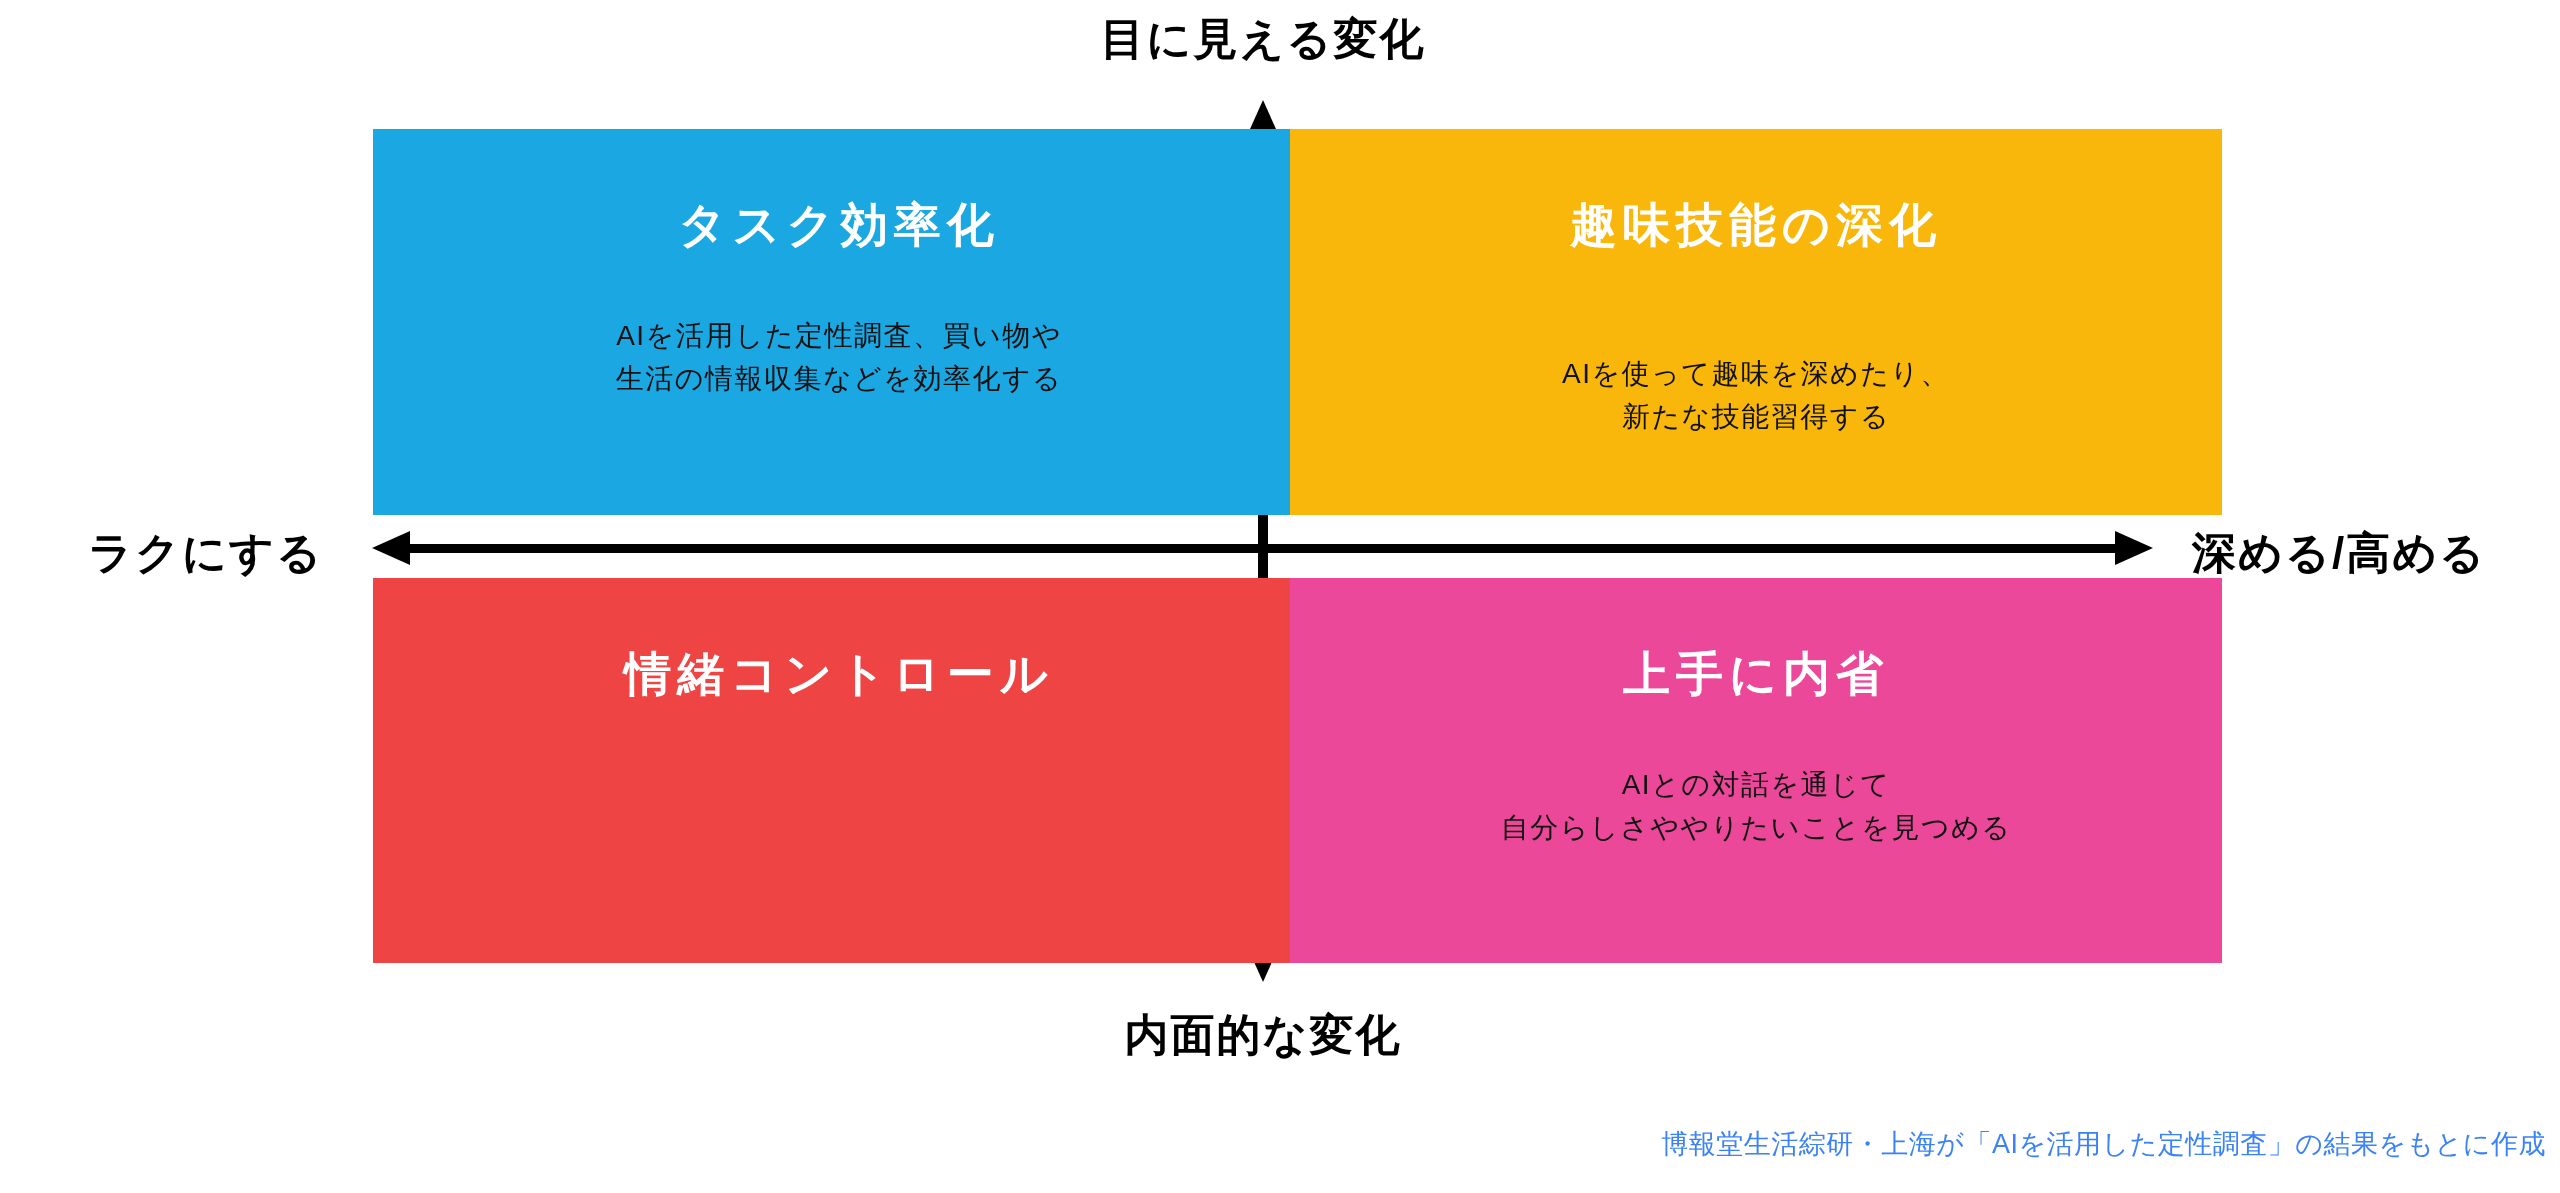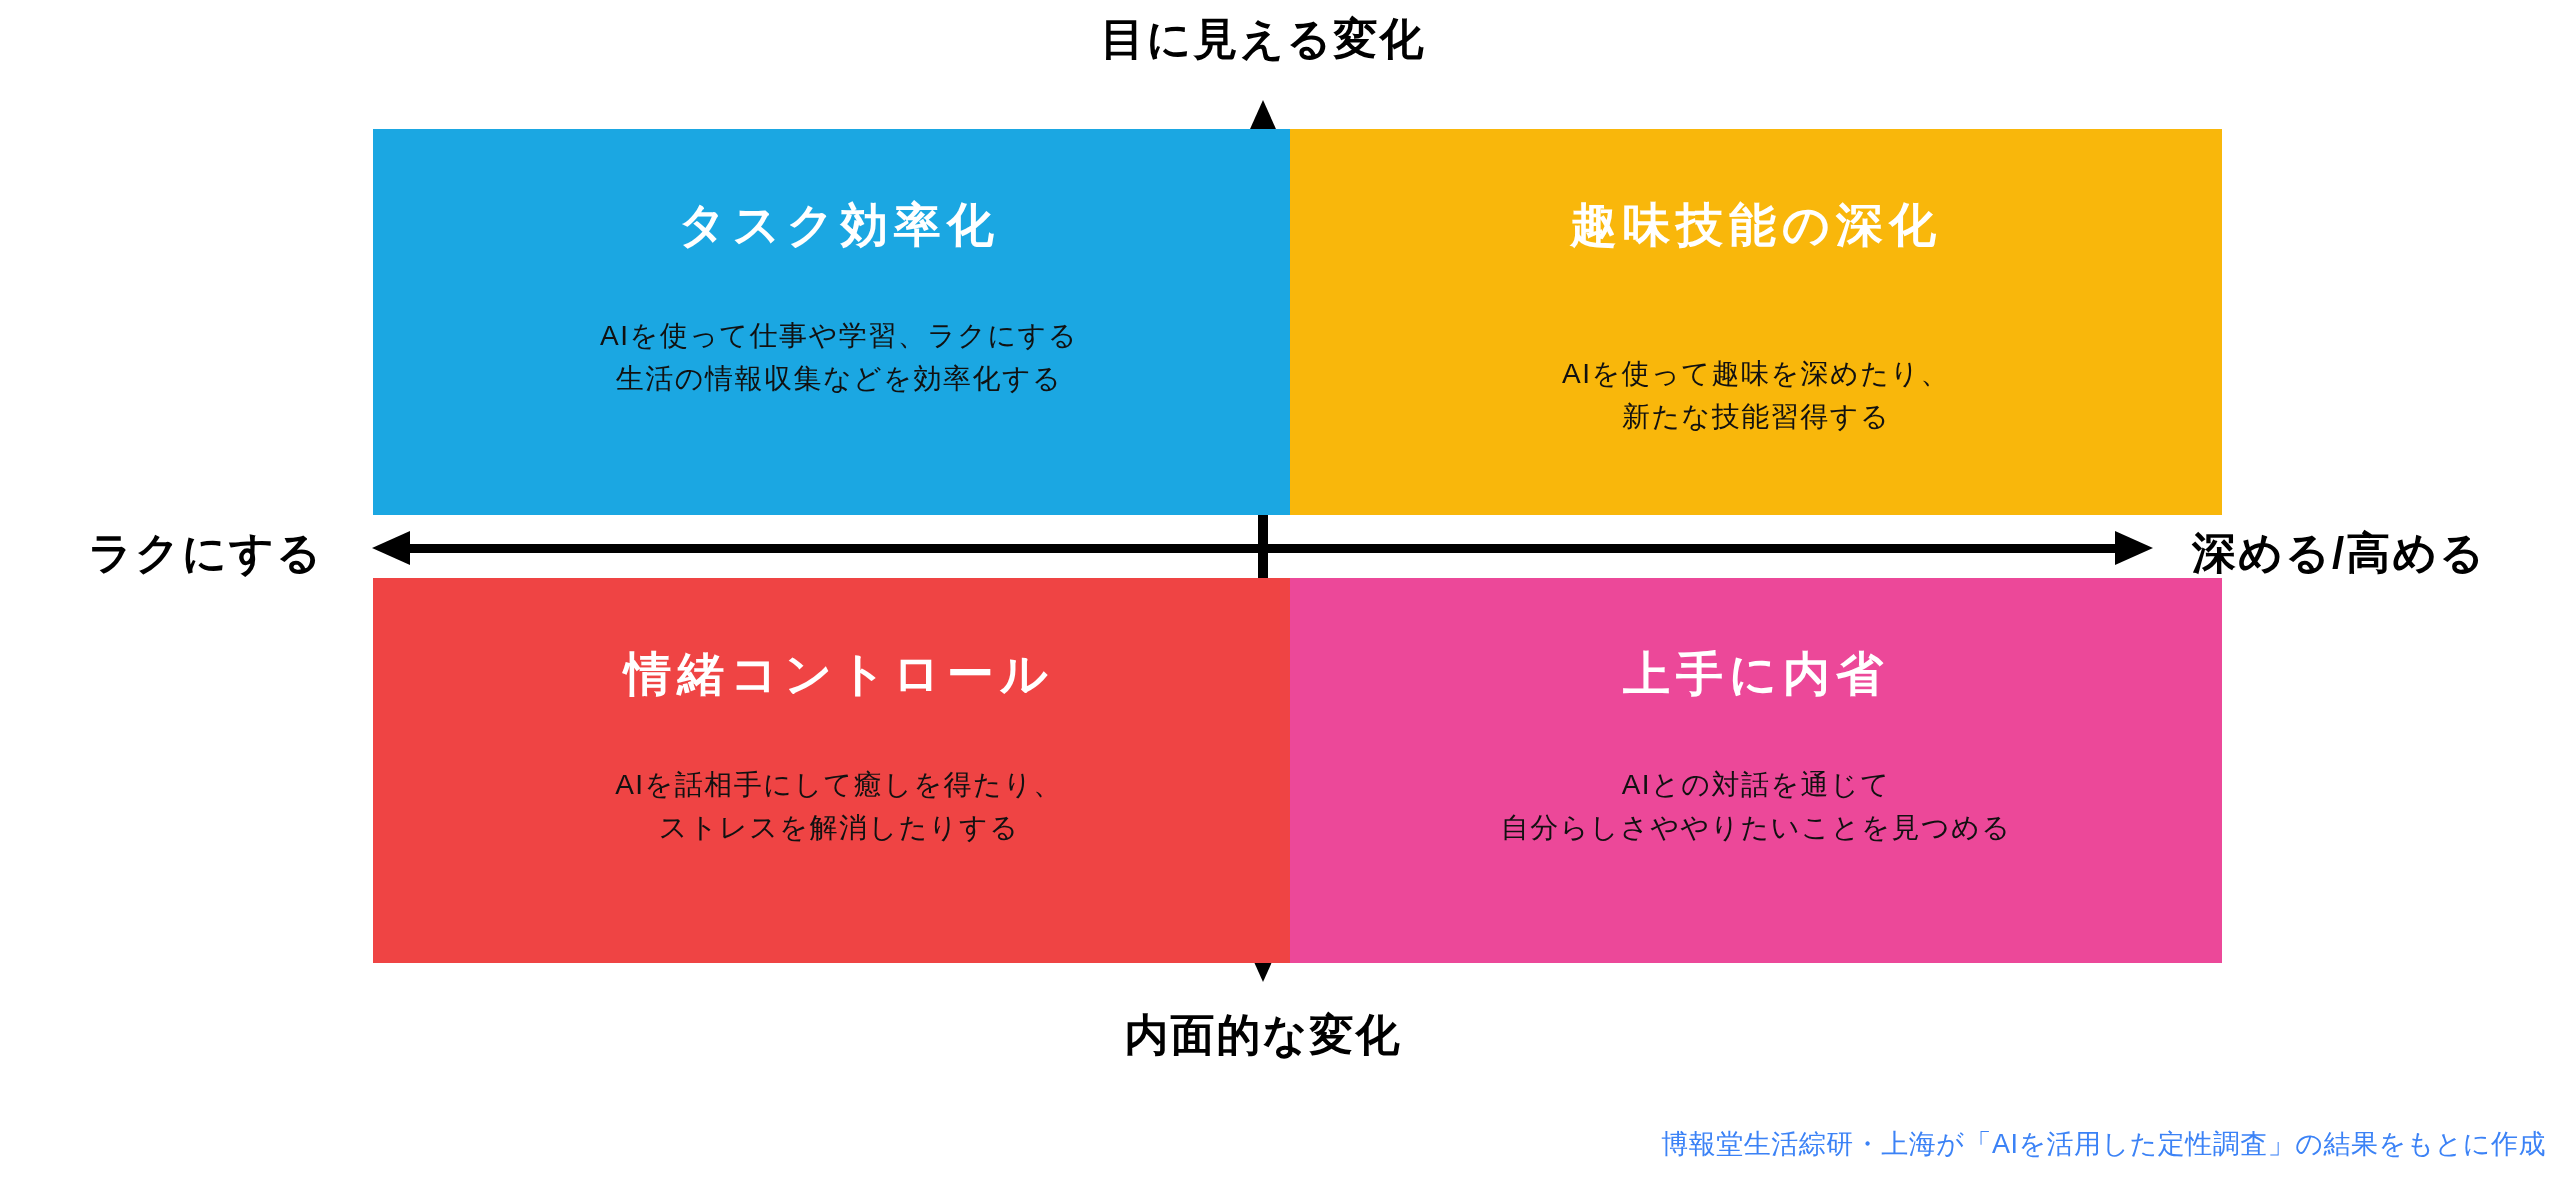--- a/index.html
+++ b/index.html
@@ -124,34 +124,32 @@
 
   <div class="v-shaft"></div>
   <div class="h-shaft"></div>
   <div class="arrowhead up"></div>
   <div class="arrowhead down"></div>
   <div class="arrowhead west"></div>
   <div class="arrowhead east"></div>
 
   <div class="quad tl" style="background: rgb(27, 167, 226);">
     <div class="quad-title">タスク効率化</div>
-    <div class="quad-body">AIを使って仕事や学習、ラクにする
+    <div class="quad-body">AIを活用した定性調査、買い物や
 生活の情報収集などを効率化する</div>
   </div>
 
   <div class="quad tr" style="background: rgb(249, 183, 11);">
     <div class="quad-title">趣味技能の深化</div>
     <div class="quad-body">AIを使って趣味を深めたり、
 新たな技能習得する</div>
   </div>
 
   <div class="quad bl" style="background: #ef4444;">
     <div class="quad-title">情緒コントロール</div>
-    <div class="quad-body">AIを話相手にして癒しを得たり、
-ストレスを解消したりする</div>
   </div>
 
   <div class="quad br" style="background: #ec4899;">
     <div class="quad-title">上手に内省</div>
     <div class="quad-body">AIとの対話を通じて
 自分らしさややりたいことを見つめる</div>
   </div>
 
   <div class="footer-note">博報堂生活綜研・上海が「AIを活用した定性調査」の結果をもとに作成</div>
 

